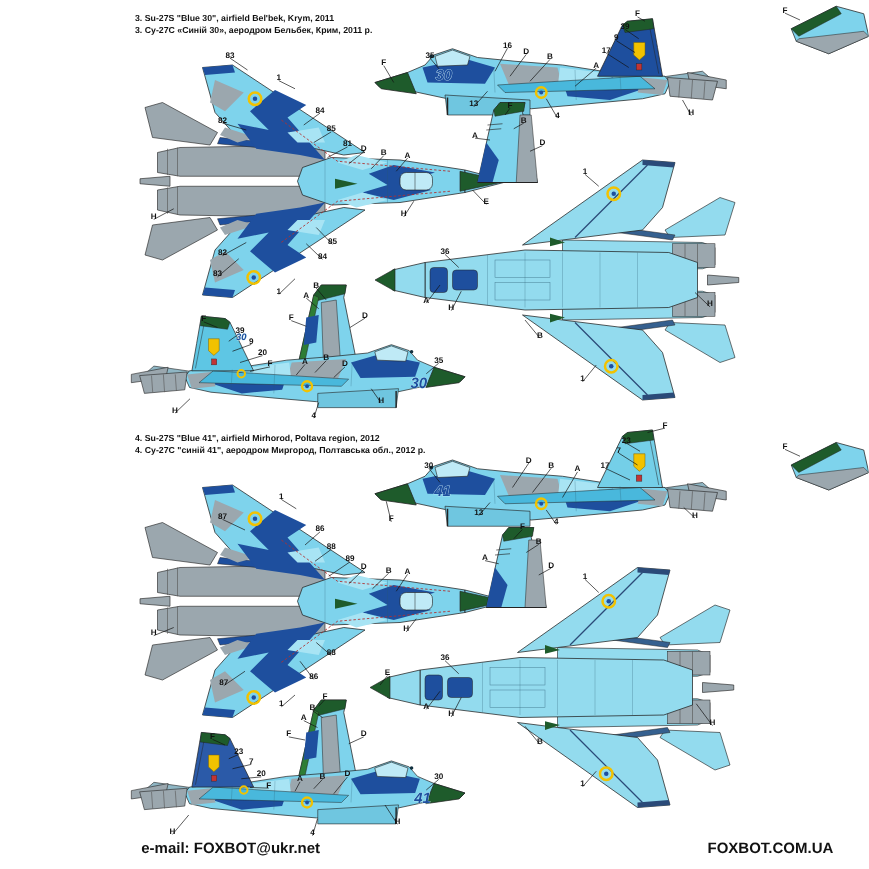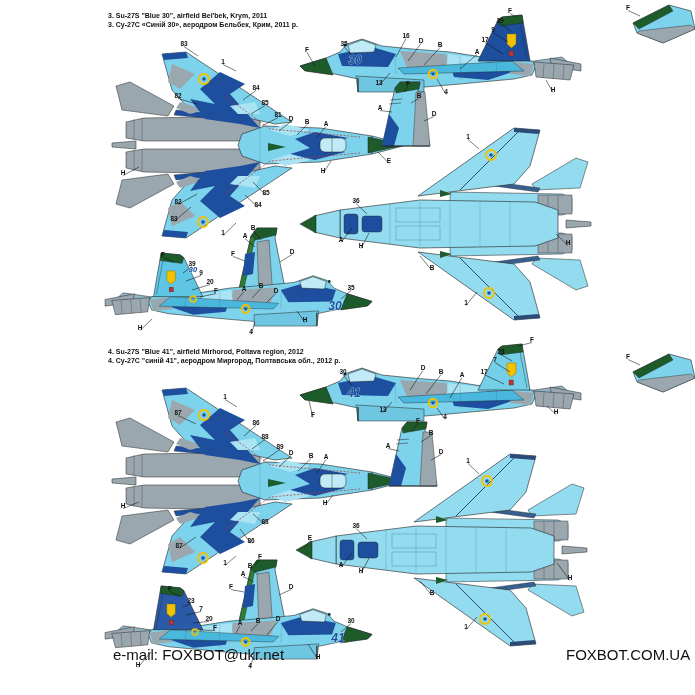--- a/index.html
+++ b/index.html
@@ -1,21 +1,21 @@
 <!DOCTYPE html>
 <html><head>
 <meta charset="utf-8">
 <style>
   html,body{margin:0;padding:0;background:#ffffff;}
   #sheet{position:relative;width:695px;height:695px;background:#ffffff;overflow:hidden;
          font-family:"Liberation Sans",sans-serif;}
   .title{position:absolute;left:108px;font-weight:bold;font-size:7px;line-height:9px;color:#111;white-space:pre;}
   #title-3{top:11px;}
   #title-4{top:347px;}
-  .foot{position:absolute;top:646px;font-weight:normal;font-size:15px;color:#111;}
+  .foot{position:absolute;top:671px;font-weight:bold;font-size:12px;color:#111;}
   #foot-mail{left:113px;}
   #foot-site{left:518px;padding-left:48px;}
   svg text.callout{font-family:"Liberation Sans",sans-serif;font-size:6.5px;font-weight:bold;fill:#111;text-anchor:middle;}
   svg line.lead{stroke:#111;stroke-width:0.55;}
   svg text.acnum{font-family:"Liberation Sans",sans-serif;font-weight:bold;font-style:italic;fill:#1E4F9E;text-anchor:middle;paint-order:stroke;stroke:#cdeef8;stroke-width:0.5;}
 </style>
 </head>
 <body>
 
 <div id="sheet">

